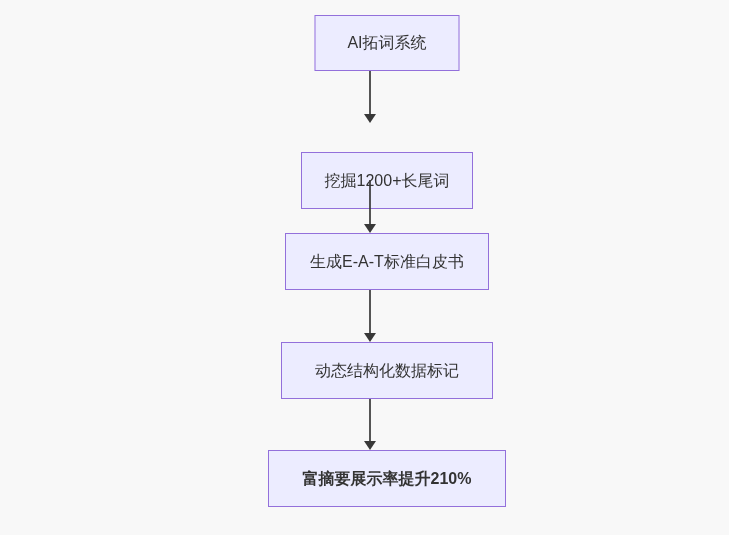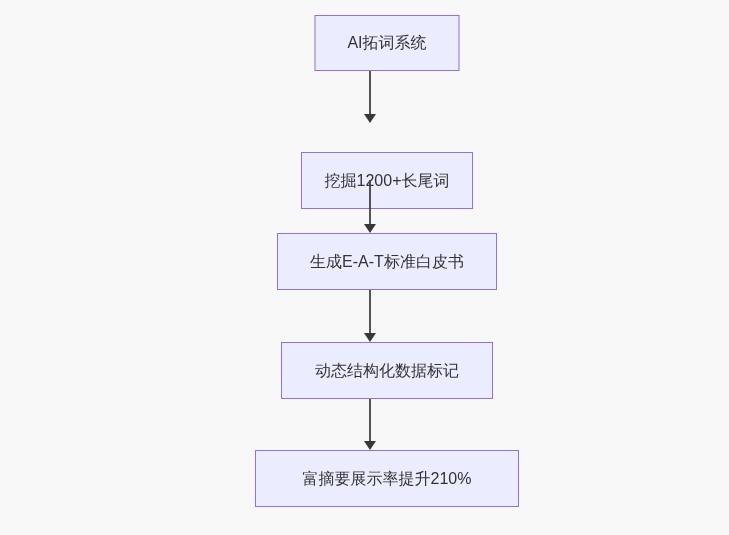--- a/index.html
+++ b/index.html
@@ -75,35 +75,35 @@
 
   <div class="node" style="top:123px; width:172px;margin-top:29px;">
     <span class="node-label">挖掘1200+长尾词</span>
   </div>
 
   <div class="edge" style="top:180px; height:53px;">
     <div class="edge-line"></div>
     <div class="edge-head"></div>
   </div>
 
-  <div class="node" style="top:233px; width:220px;">
+  <div class="node" style="top:233px; width:204px;">
     <span class="node-label">生成E-A-T标准白皮书</span>
   </div>
 
   <div class="edge" style="top:290px; height:52px;">
     <div class="edge-line"></div>
     <div class="edge-head"></div>
   </div>
 
   <div class="node" style="top:342px; width:212px;justify-content:center;">
     <span class="node-label">动态结构化数据标记</span>
   </div>
 
   <div class="edge" style="top:399px; height:51px;">
     <div class="edge-line"></div>
     <div class="edge-head"></div>
   </div>
 
-  <div class="node" style="top:450px; width:264px;">
+  <div class="node" style="top:450px; width:238px;font-weight:bold;">
     <span class="node-label">富摘要展示率提升210%</span>
   </div>
 
 </div>
 
 </body></html>

